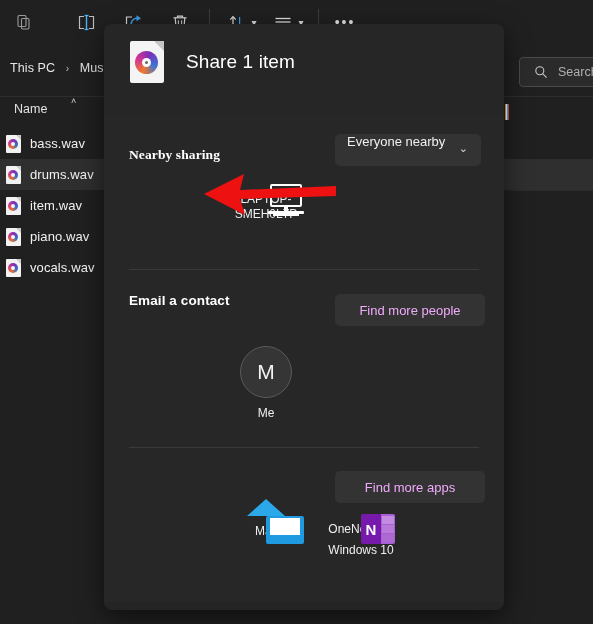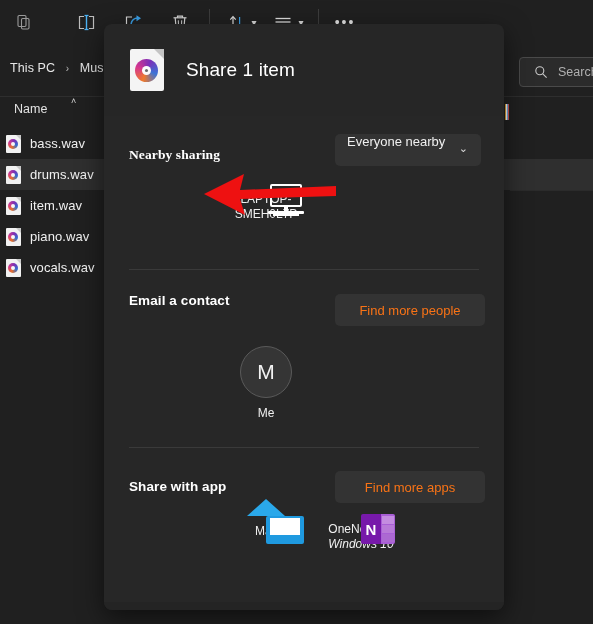--- a/index.html
+++ b/index.html
@@ -45,35 +45,35 @@
         background:conic-gradient(from 200deg,#e8702a,#d23b8f,#7b2fb5,#2f6fd0,#e8702a);}
   .wavicon .hole{position:absolute;left:5px;top:7px;width:4px;height:4px;border-radius:50%;background:#f7f7f7;}
 
   .rightstrip{position:absolute;left:510px;top:160px;width:83px;height:31px;background:#2b2b2b;}
   .bgfrag{position:absolute;left:505px;top:104px;width:4px;height:16px;
       background:linear-gradient(to right,#d8a13a 0 1px,#ffffff 1px 2px,#6fa8dc 2px 3px,#d05050 3px 4px);}
 
   
   #share{position:absolute;left:104px;top:24px;width:400px;height:586px;background:#262626;
      border-radius:8px;box-shadow:0 8px 26px rgba(0,0,0,.55);overflow:hidden;}
-  .sh-head{position:absolute;left:0;top:12px;width:400px;height:68px;display:flex;align-items:center;text-align:right;}
+  .sh-head{position:absolute;left:0;top:4px;width:400px;height:68px;display:flex;align-items:center;text-align:right;}
   .sh-fileicon{width:34px;height:42px;position:relative;margin-left:26px;}
   .sh-fileicon .pg{position:absolute;left:0;top:0;width:34px;height:42px;background:#f4f4f4;border-radius:2px;}
   .sh-fileicon .fold{position:absolute;right:0;top:0;width:0;height:0;border-left:10px solid transparent;border-top:10px solid #c4c4c4;}
   .sh-fileicon .disc{position:absolute;left:5px;top:10px;width:23px;height:23px;border-radius:50%;
         background:conic-gradient(from 200deg,#ef7a2c,#d6368e,#7c2eb8,#3b73d6,#ef7a2c);}
   .sh-fileicon .hole{position:absolute;left:12px;top:17px;width:9px;height:9px;border-radius:50%;background:#fbfbfb;}
   .sh-fileicon .hole2{position:absolute;left:15px;top:20px;width:3px;height:3px;border-radius:50%;background:#6a6a6a;}
   .sh-title{font-size:19px;color:#ffffff;margin-left:22px;letter-spacing:.1px;}
 
   .sh-panel{position:absolute;left:0;top:92px;width:400px;height:486px;background:#272727;}
   .sec{position:absolute;left:0;width:400px;}
   .sec-title{position:absolute;left:25px;font-size:13.5px;font-weight:bold;color:#ffffff;letter-spacing:.1px;}
   .pillbtn{position:absolute;height:32px;border-radius:5px;background:#333333;display:flex;align-items:center;
-      justify-content:center;font-size:13px;color:#f97316;padding:0 12px;box-sizing:border-box;white-space:nowrap;overflow:hidden;}
+      justify-content:center;font-size:13px;color:#f0abfc;padding:0 12px;box-sizing:border-box;white-space:nowrap;overflow:hidden;}
   .dropdown{position:absolute;left:335px;top:117px;width:146px;height:32px;border-radius:5px;background:#333333;
       display:flex;align-items:flex-start;overflow:hidden;}
   .dd-label{font-size:13px;color:#f0f0f0;margin-left:12px;white-space:nowrap;}
   .dd-chev{position:absolute;right:13px;top:8px;font-size:11px;color:#dcdcdc;}
 
   .divider{position:absolute;left:25px;width:350px;height:1px;background:#3a3a3a;}
 
   .tile{position:absolute;width:92px;text-align:center;}
   .tile .lbl{font-size:12px;color:#f0f0f0;line-height:15px;margin-top:8px;}
 
@@ -289,38 +289,35 @@
       <span>Find more people</span>
     </div>
     <div class="tile" style="left:116px;top:230px;">
       <span class="avatar">
         <span>M</span>
       </span>
       <div class="lbl">Me</div>
     </div>
     <div class="divider" style="top:331px;"></div>
 
-    <div class="sec" style="top:343px;height:140px;">
-      <span class="sec-title" style="top:20px;">Share with app</span>
-    </div>
     <div class="pillbtn" style="left:231px;top:355px;width:150px;">
       <span>Find more apps</span>
     </div>
     <div class="tile" style="left:116px;top:400px;">
       <span class="mailicon">
         <span class="env"></span><span class="paper"></span><span class="vL"></span><span class="vR"></span>
       </span>
       <div class="lbl">Mail</div>
     </div>
     <div class="tile" style="left:211px;top:398px;">
       <span class="noteicon">
         <span class="bodyL"></span><span class="bodyR"></span><span class="tabA"></span><span class="tabB"></span><span class="tabC"></span><span class="n">N</span>
       </span>
       <div class="lbl">OneNote for</div>
-      <div class="lbl" style="margin-top:0;font-style:italic;">Windows 10</div>
+      <div class="lbl" style="margin-top:6px;">Windows 10</div>
     </div>
   </div>
 
   <div class="sh-foot">
     
   </div>
 </div>
 
 <svg id="arrow" viewBox="0 0 140 60">
   <path d="M4 31 L44 11 L40 27 L136 23 L136 33 L40 36 L45 52 Z" fill="#ee1111"></path>

